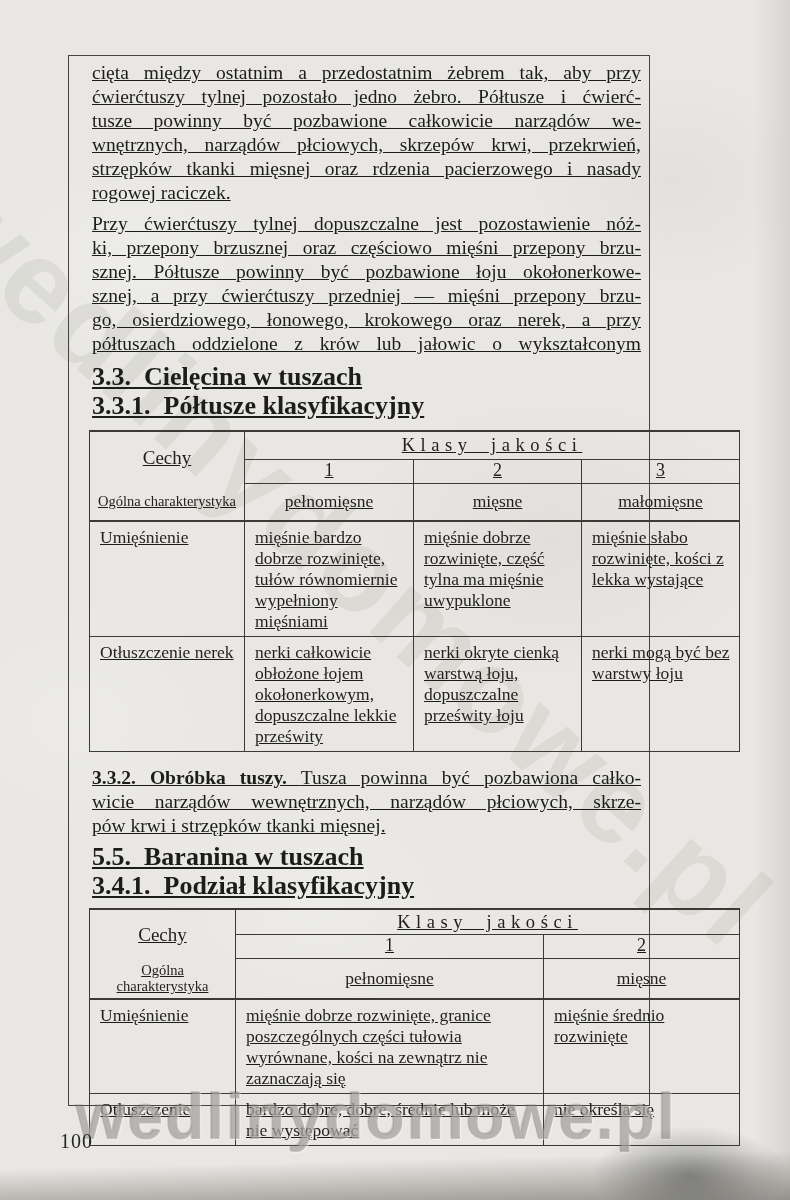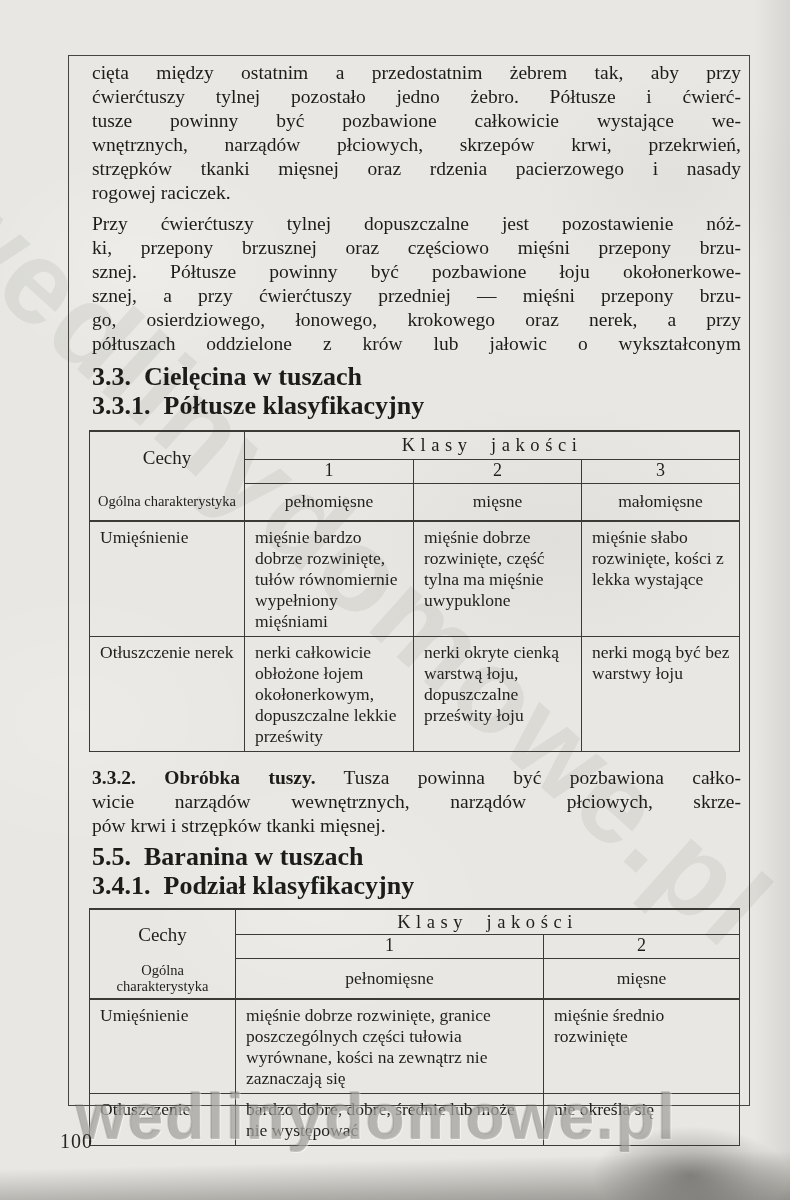--- a/index.html
+++ b/index.html
@@ -41,24 +41,25 @@
   .right-shade{position:absolute;top:0;right:0;width:36px;height:1200px;
     background:linear-gradient(to right, rgba(0,0,0,0), rgba(0,0,0,0.08));pointer-events:none;}
   .scan-band{position:absolute;left:-12px;right:-12px;top:1160px;height:70px;
     background:linear-gradient(to bottom, rgba(120,118,112,0) 0%, rgba(118,116,110,0.50) 50%, rgba(90,89,85,0.78) 100%);
     transform:rotate(-1.4deg);pointer-events:none;}
   .corner-shade{position:absolute;right:-30px;bottom:-40px;width:260px;height:130px;
     background:radial-gradient(closest-side, rgba(45,45,42,0.45), transparent 75%);pointer-events:none;}
 
   
   .frame{
-    position:absolute;left:68px;top:55px;width:682px;height:1051px;
+    position:absolute;left:68px;top:55px;width:582px;height:1051px;
     border:1.5px solid #45443f;
     box-sizing:border-box;
     padding:5px 8px 0 23px;
+    text-decoration:underline;
   }
   
   .para{font-size:19.5px;line-height:24px;}
   .tline{text-align:justify;text-align-last:justify;}
   .tline.last{text-align-last:left;}
   .para.p2{margin-top:7px;}
   .heading{font-weight:bold;font-size:26px;line-height:24px;white-space:pre-wrap;}
   .h33{margin-top:9px;}
   .h331{margin-top:5px;}
   .h34{margin-top:7px;}
@@ -107,21 +108,21 @@
 <div class="page">
   <div class="mottle"></div>
 
   <div class="wm-diag">wedlinydomowe.pl</div>
 
   <div class="frame">
 
     <div class="para p1">
       <div class="tline">cięta między ostatnim a przedostatnim żebrem tak, aby przy</div>
       <div class="tline">ćwierćtuszy tylnej pozostało jedno żebro. Półtusze i ćwierć-</div>
-      <div class="tline">tusze powinny być pozbawione całkowicie wystające we-</div>
+      <div class="tline">tusze powinny być pozbawione całkowicie narządów we-</div>
       <div class="tline">wnętrznych, narządów płciowych, skrzepów krwi, przekrwień,</div>
       <div class="tline">strzępków tkanki mięsnej oraz rdzenia pacierzowego i nasady</div>
       <div class="tline last">rogowej raciczek.</div>
     </div>
 
     <div class="para p2">
       <div class="tline">Przy ćwierćtuszy tylnej dopuszczalne jest pozostawienie nóż-</div>
       <div class="tline">ki, przepony brzusznej oraz częściowo mięśni przepony brzu-</div>
       <div class="tline">sznej. Półtusze powinny być pozbawione łoju okołonerkowe-</div>
       <div class="tline">sznej, a przy ćwierćtuszy przedniej — mięśni przepony brzu-</div>

